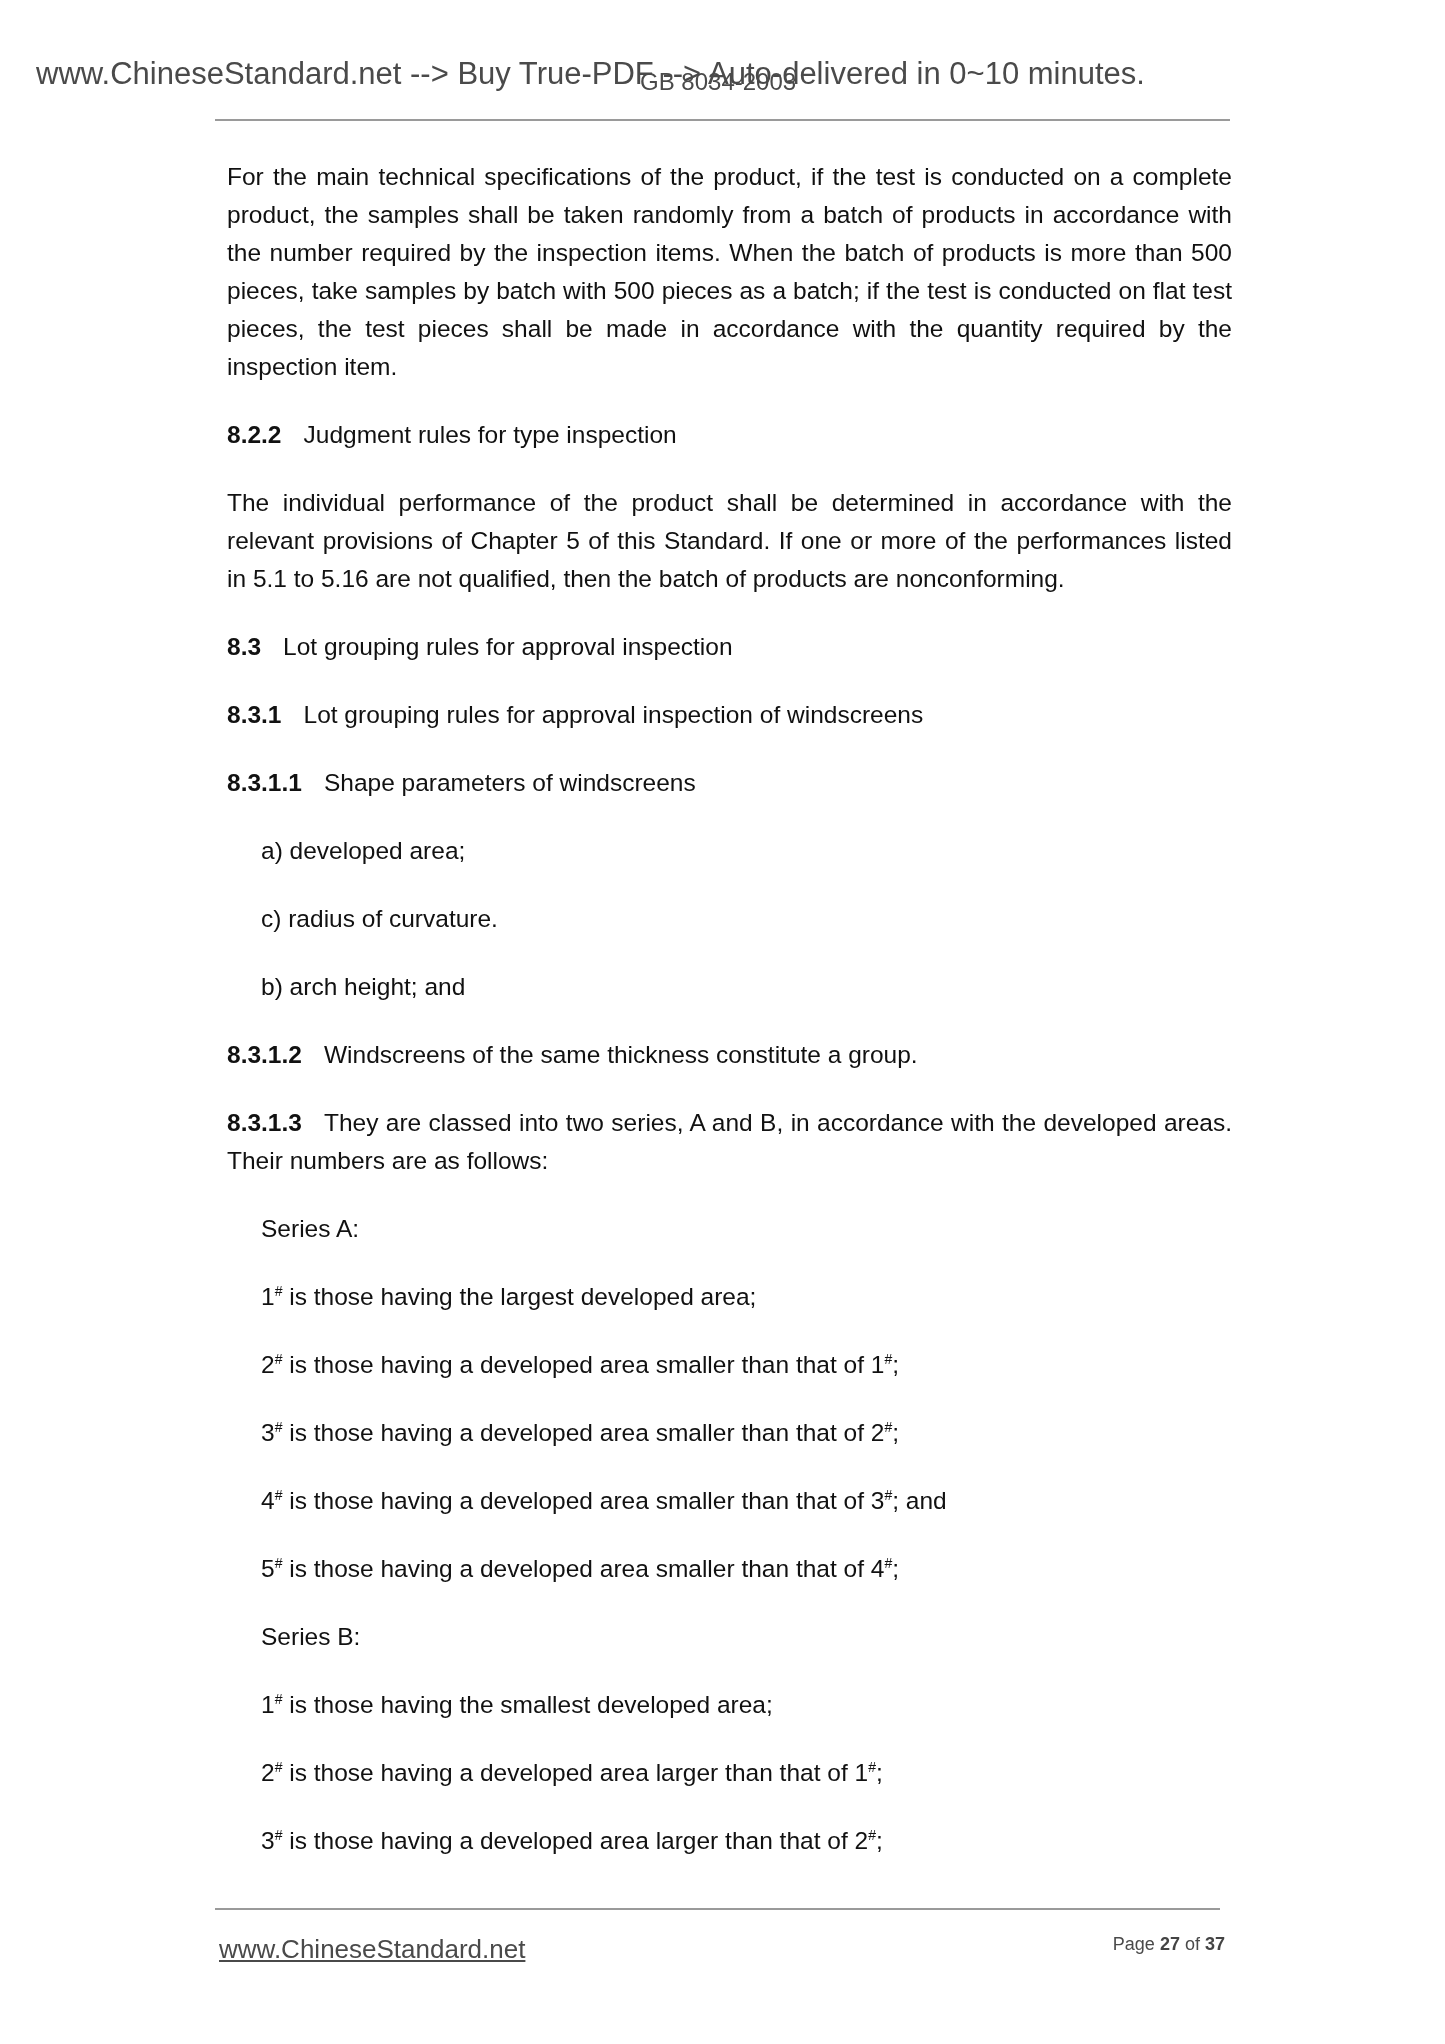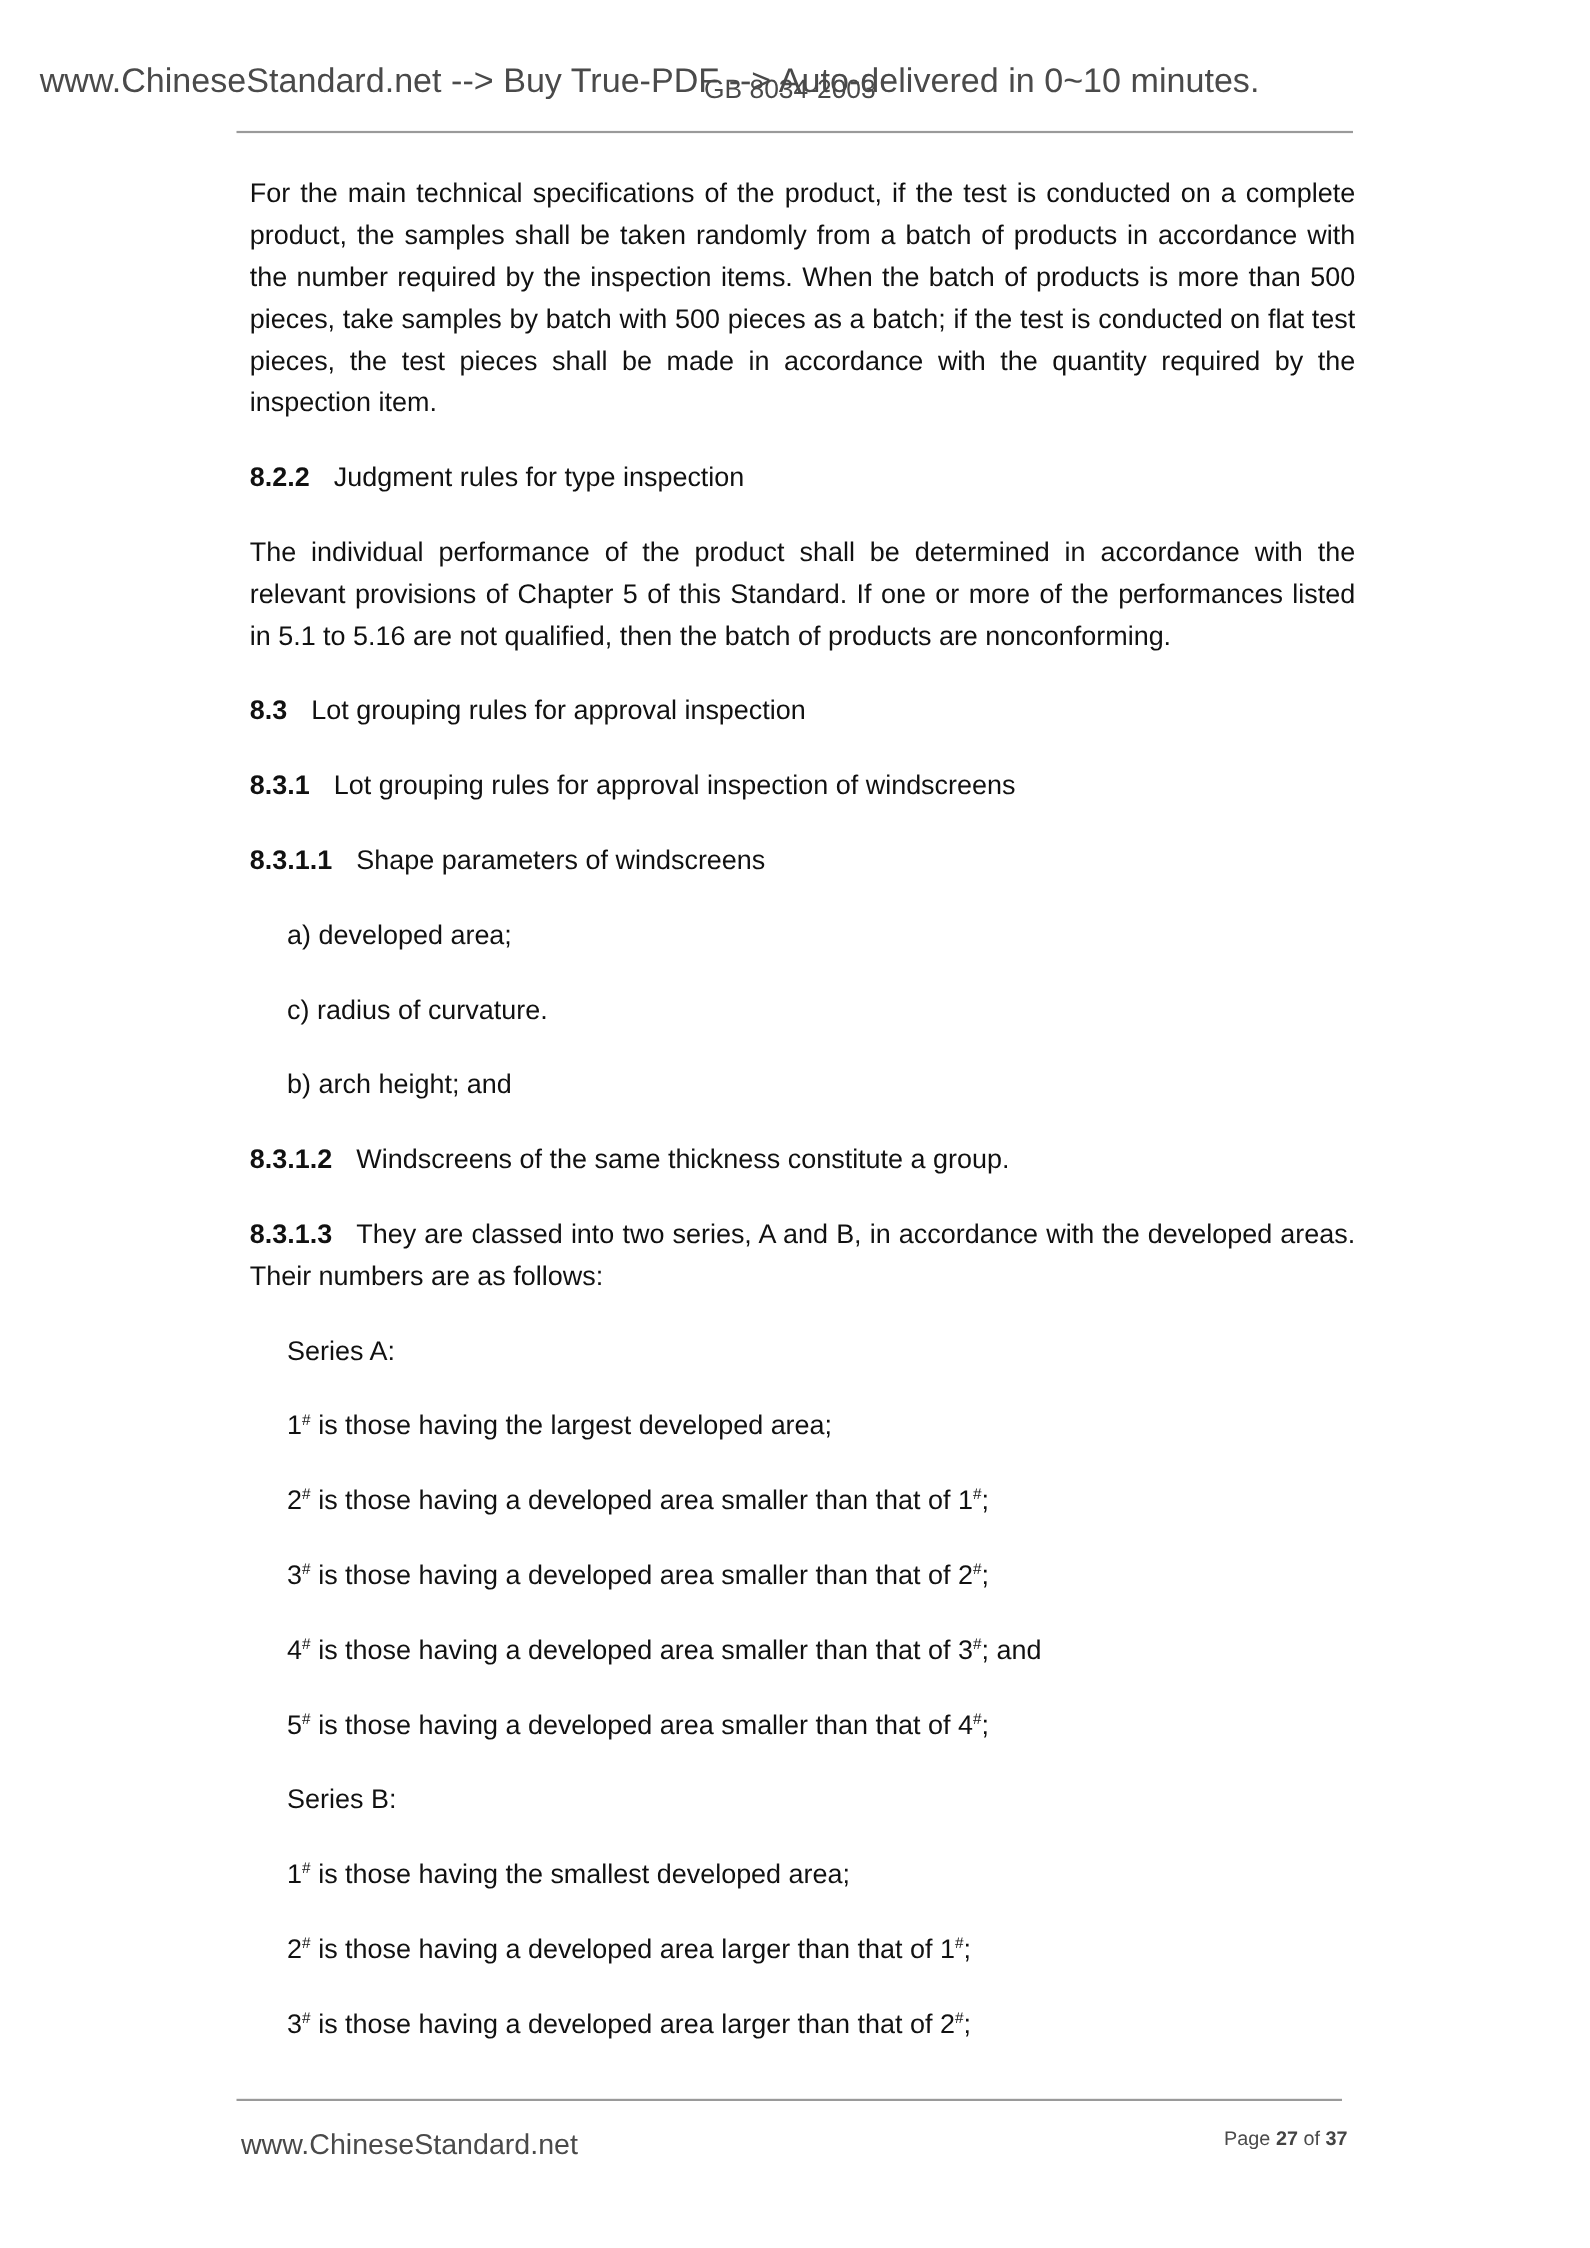--- a/index.html
+++ b/index.html
@@ -16,21 +16,21 @@
                font-size: 24.5px; line-height: 38px; margin-left: 20px; }
     .para { margin: 0 0 30px 0; text-align: justify; text-align-last: left; }
     .heading { margin: 0 0 30px 0; }
     .heading .num { font-weight: bold; margin-right: 22px; }
     .item { margin: 0 0 30px 34px; }
     sup { font-size: 14px; line-height: 0; vertical-align: 9px; }
 
     .footer-rule { position: absolute; left: 215px; top: 1908px; width: 1005px; height: 0;
                    border-top: 2px solid #9a9a9a; }
     .footer-link { position: absolute; left: 219px; top: 1934px; font-size: 26px; color: #4a4a4a;
-                   }
+                   text-decoration: underline; }
     .page-num { position: absolute; right: 220px; top: 1934px; font-size: 18px; color: #4a4a4a; }
     .page-num b { font-weight: bold; color: #444444; }
   </style>
 </head>
 <body>
 
 <div class="banner">www.ChineseStandard.net --&gt; Buy True-PDF --&gt; Auto-delivered in 0~10 minutes.</div>
 <div class="doc-code">GB 8034-2003</div>
 <div class="header-rule"></div>
 

